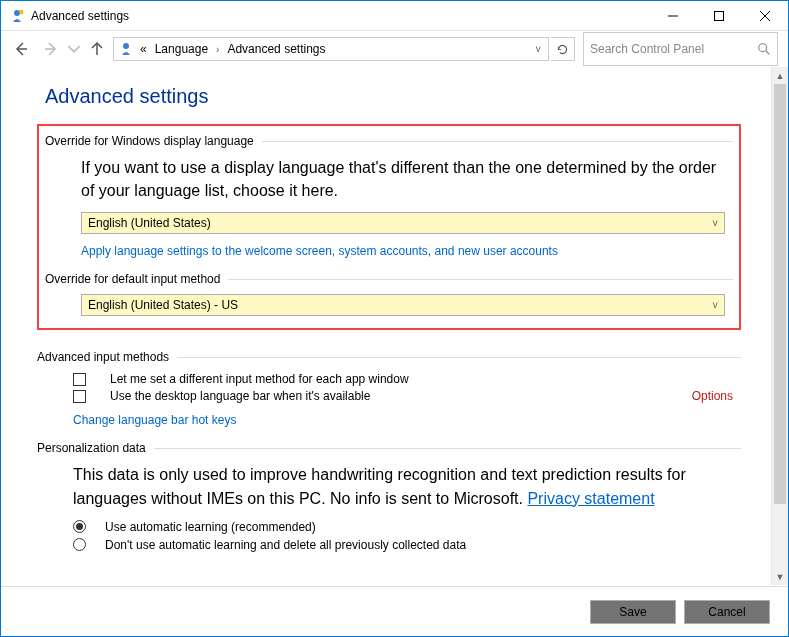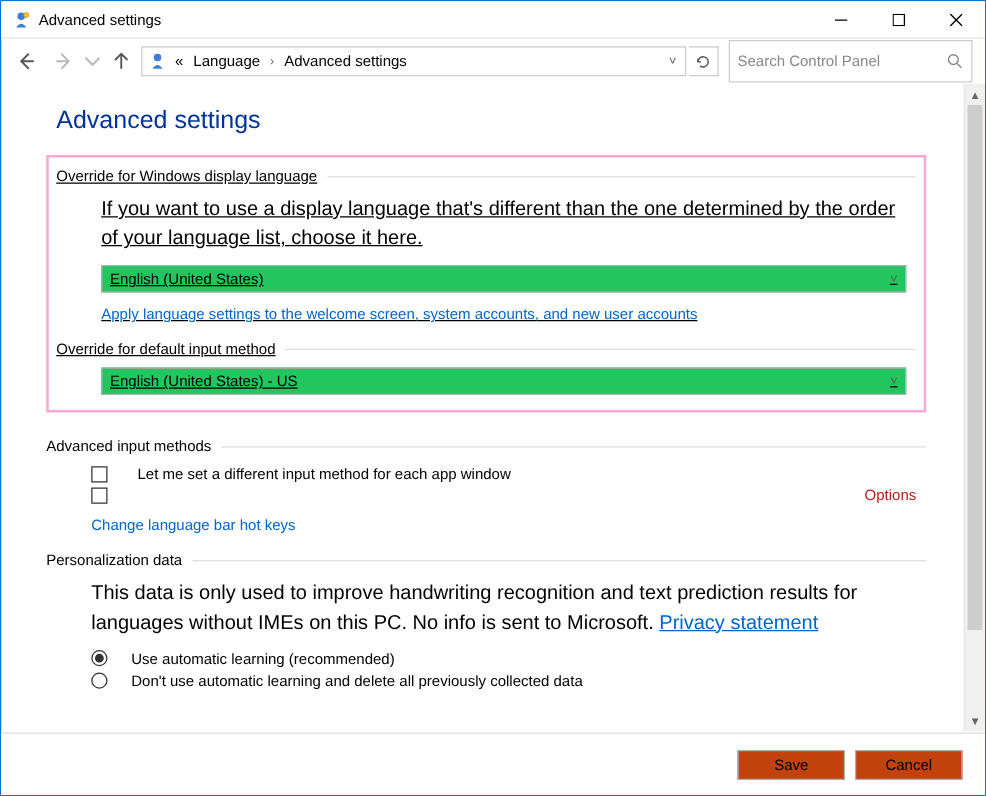--- a/index.html
+++ b/index.html
@@ -109,43 +109,42 @@
 
 .page-title {
   color: #003399;
   font-size: 20px;
   font-weight: 400;
   margin-bottom: 16px;
   margin-left: 8px;
 }
 
 .highlight-box {
-  border: 2px solid #f9a8d4;
+  border: 2px solid #ef4444;
   padding: 2px 6px 10px 6px;
   margin-bottom: 20px;
-  text-decoration: underline;
 }
 
 .group-header {
   display: flex; align-items: center;
   margin-top: 6px;
   margin-bottom: 8px;
   font-size: 12px;
   color: #000;
 }
 .group-header .gh-text { white-space: nowrap; padding-right: 8px; }
 .group-header .gh-line { flex: 1; height: 1px; background: #ddd; }
 
 .indented { margin-left: 36px; margin-right: 8px; }
 .desc-text { font-size: 16px; color: #000; line-height: 1.45; margin-bottom: 10px; }
 
 .combo {
   height: 22px;
   border: 1px solid #adadad;
-  background: #22c55e;
+  background: #fef9c3;
   display: flex; align-items: center;
   padding: 0 6px;
   font-size: 12px;
   margin-bottom: 10px;
   cursor: default;
 }
 .combo .combo-text { flex: 1; }
 .combo .combo-arrow { font-size: 10px; color: #555; }
 
 .link {
@@ -199,21 +198,21 @@
   height: 50px;
   border-top: 1px solid #ddd;
   display: flex; align-items: center; justify-content: flex-end;
   padding-right: 18px;
   gap: 8px;
   background: #fff;
 }
 .btn {
   min-width: 86px; height: 24px;
   border: 1px solid #adadad;
-  background: #c2410c;
+  background: #737373;
   font-size: 12px;
   display: flex; align-items: center; justify-content: center;
   cursor: default;
 }
 </style>
 </head>
 <body>
 
 <div class="titlebar">
   <span class="app-icon">
@@ -329,20 +328,21 @@
     <span class="gh-text">Advanced input methods</span>
     <span class="gh-line"></span>
   </div>
   <div class="indented">
     <div class="check-row">
       <span class="chkbox"></span>
       <span>Let me set a different input method for each app window</span>
     </div>
     <div class="check-row">
       <span class="chkbox"></span>
+      <span>Use the desktop language bar when it's available</span>
       <span class="options-link">Options</span>
     </div>
     <div style="margin-top:10px">
       <span class="link">Change language bar hot keys</span>
     </div>
   </div>
 
   <div class="group-header" style="margin-top:14px">
     <span class="gh-text">Personalization data</span>
     <span class="gh-line"></span>

